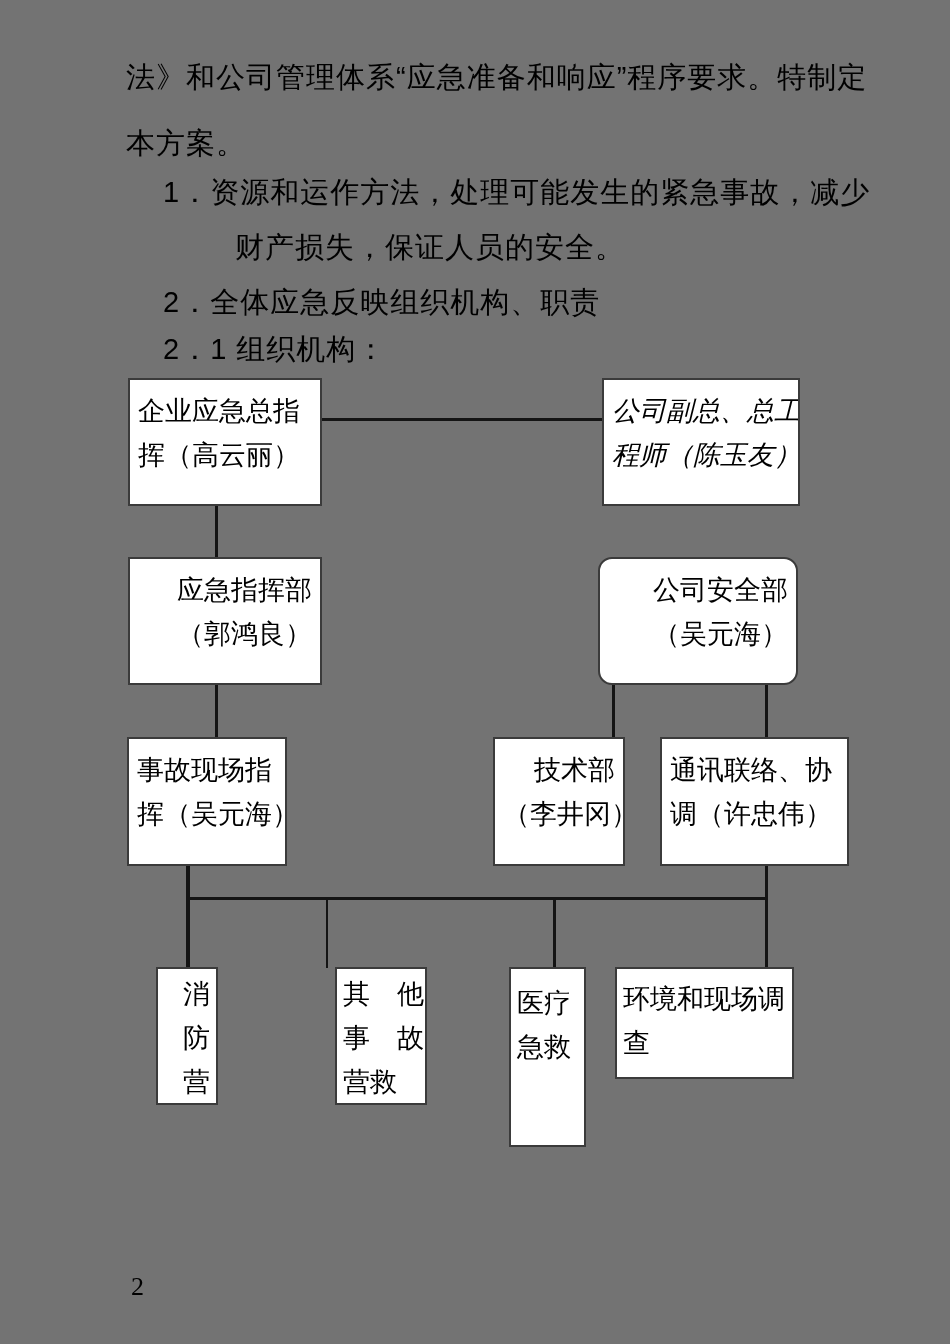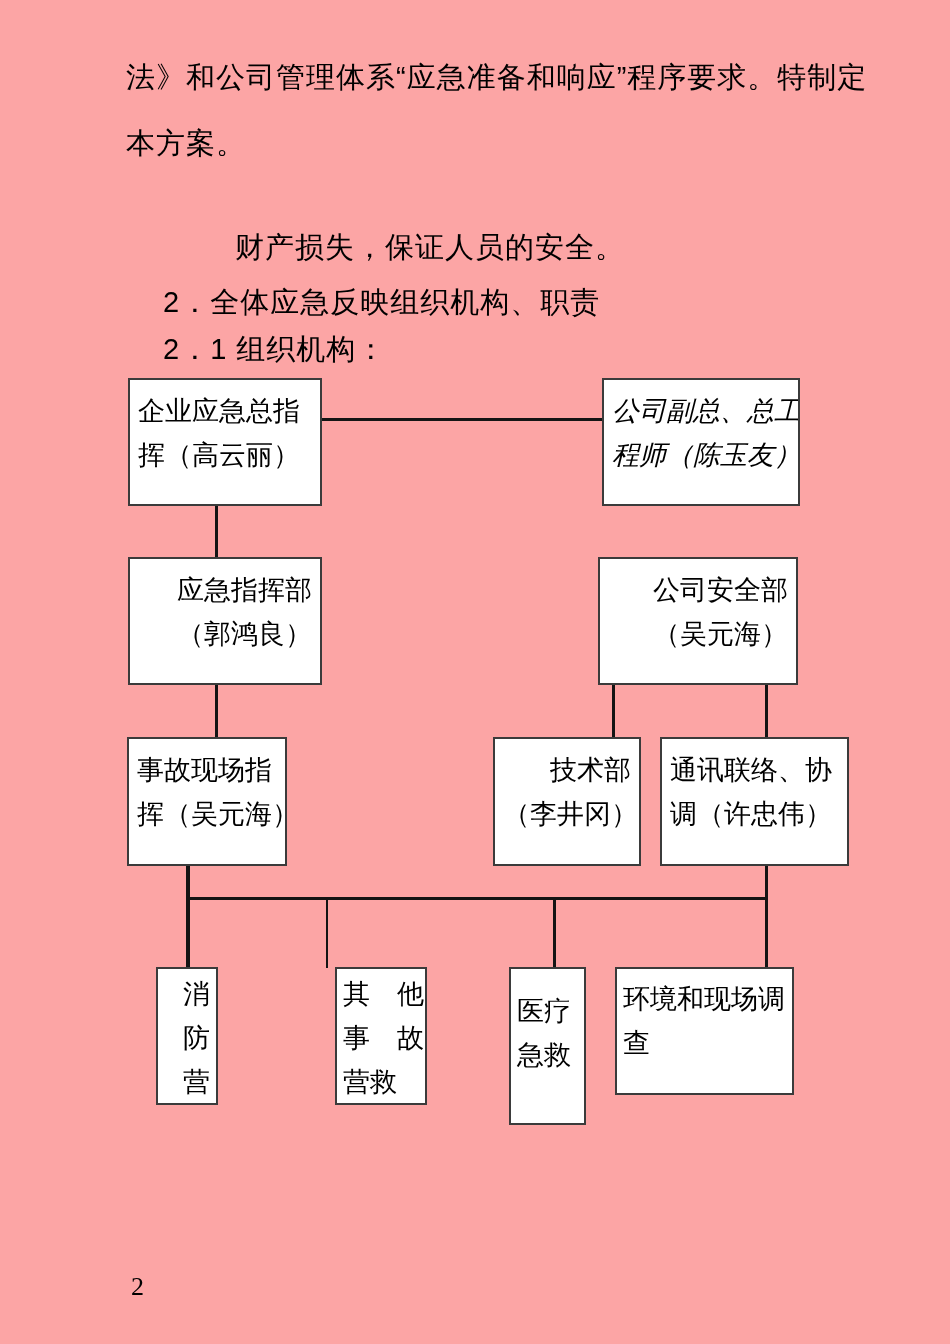--- a/index.html
+++ b/index.html
@@ -4,21 +4,21 @@
 <style>
   html, body {
     margin: 0;
     padding: 0;
     background: #ffffff;
   }
   .page {
     position: relative;
     width: 950px;
     height: 1344px;
-    background: #fca5a5;
+    background: #737373;
     font-family: "Liberation Sans", sans-serif;
     color: #000000;
     overflow: hidden;
   }
   .tline {
     position: absolute;
     font-size: 29px;
     line-height: 40px;
     letter-spacing: 1px;
     white-space: pre;
@@ -50,20 +50,21 @@
     color: #000000;
   }
 </style>
 </head>
 <body>
 
 <div class="page">
 
   <div class="tline" style="left:126px; top:57px;">法》和公司管理体系“应急准备和响应”程序要求。特制定</div>
   <div class="tline" style="left:126px; top:123px;">本方案。</div>
+  <div class="tline" style="left:163px; top:172px;">1．资源和运作方法，处理可能发生的紧急事故，减少</div>
   <div class="tline" style="left:235px; top:227px;">财产损失，保证人员的安全。</div>
   <div class="tline" style="left:163px; top:282px;">2．全体应急反映组织机构、职责</div>
   <div class="tline" style="left:163px; top:329px;">2．1 组织机构：</div>
 
   <div class="conn" style="left:322px; top:418px; width:280px; height:3px;"></div>
   <div class="conn" style="left:215px; top:504px; width:3px;  height:55px;"></div>
   <div class="conn" style="left:215px; top:683px; width:3px;  height:56px;"></div>
   <div class="conn" style="left:612px; top:683px; width:3px;  height:56px;"></div>
   <div class="conn" style="left:765px; top:683px; width:3px;  height:56px;"></div>
   <div class="conn" style="left:186px; top:864px; width:4px;  height:104px;"></div>
@@ -78,52 +79,52 @@
   </div>
   <div class="obox" style="left:602px; top:378px; width:198px; height:128px;font-style:italic;">
     <div class="bl">公司副总、总工</div>
     <div class="bl">程师（陈玉友）</div>
   </div>
 
   <div class="obox center" style="left:128px; top:557px; width:194px; height:128px;">
     <div class="bl">应急指挥部</div>
     <div class="bl">（郭鸿良）</div>
   </div>
-  <div class="obox center" style="left:598px; top:557px; width:200px; height:128px;">
+  <div class="obox center" style="left:598px; top:557px; width:200px; height:128px;border-radius:14px;">
     <div class="bl">公司安全部</div>
     <div class="bl">（吴元海）</div>
   </div>
 
   <div class="obox" style="left:127px; top:737px; width:160px; height:129px;">
     <div class="bl">事故现场指</div>
     <div class="bl">挥（吴元海）</div>
   </div>
-  <div class="obox center" style="left:493px; top:737px; width:148px; height:129px;">
+  <div class="obox center" style="left:493px; top:737px; width:132px; height:129px;">
     <div class="bl">技术部</div>
     <div class="bl">（李井冈）</div>
   </div>
   <div class="obox" style="left:660px; top:737px; width:189px; height:129px;">
     <div class="bl">通讯联络、协</div>
     <div class="bl">调（许忠伟）</div>
   </div>
 
   <div class="obox center tight" style="left:156px; top:967px; width:62px; height:138px;">
     <div class="bl">消</div>
     <div class="bl">防</div>
     <div class="bl">营</div>
   </div>
   <div class="obox tight" style="left:287px; top:967px; width:92px; height:138px;margin-left:48px;">
     <div class="bl">其　他</div>
     <div class="bl">事　故</div>
     <div class="bl">营救</div>
   </div>
-  <div class="obox tight" style="left:509px; top:967px; width:77px; height:158px; padding-top:20px;">
+  <div class="obox tight" style="left:509px; top:967px; width:77px; height:180px; padding-top:12px;">
     <div class="bl">医疗</div>
     <div class="bl">急救</div>
   </div>
-  <div class="obox tight" style="left:615px; top:967px; width:179px; height:128px; padding-top:8px;">
+  <div class="obox tight" style="left:615px; top:967px; width:179px; height:112px; padding-top:8px;">
     <div class="bl">环境和现场调</div>
     <div class="bl">查</div>
   </div>
 
   <div class="pagenum" style="left:131px; top:1272px;">2</div>
 
 </div>
 
 </body></html>

